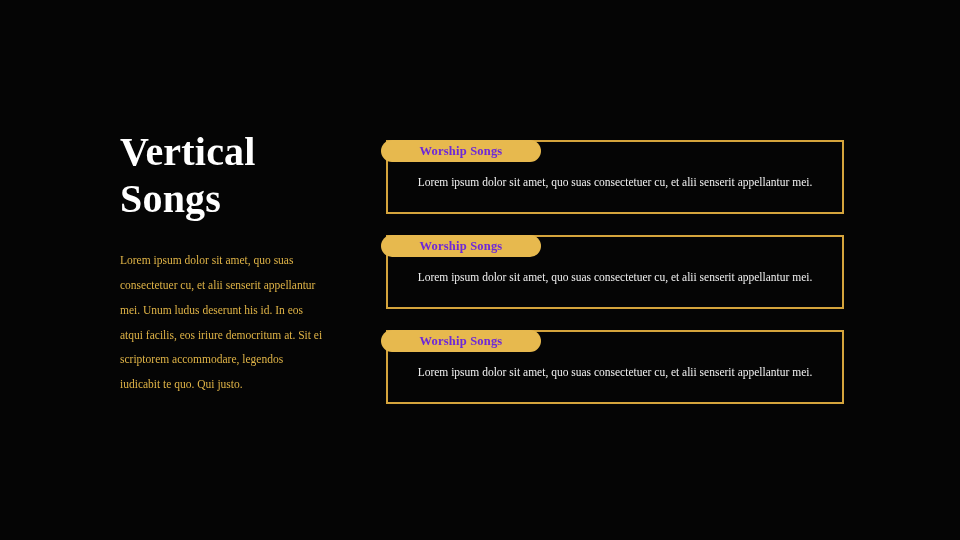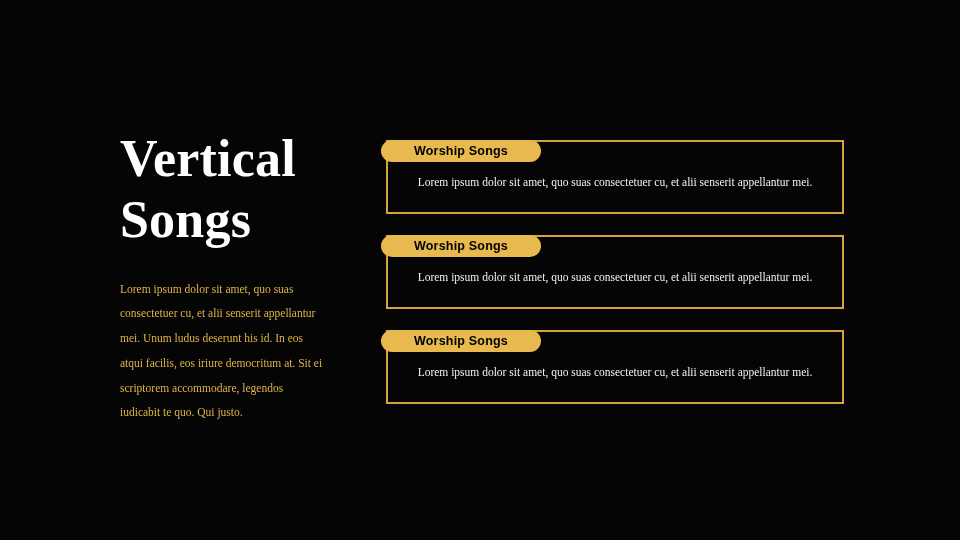--- a/index.html
+++ b/index.html
@@ -24,21 +24,21 @@
   
   .left-col {
     position: absolute;
     left: 120px;
     top: 128px;
     width: 215px;
   }
   .slide-title {
     font-family: "Liberation Serif", serif;
     font-weight: bold;
-    font-size: 52px;
+    font-size: 40px;
     line-height: 1.18;
     color: #ffffff;
     letter-spacing: 0.2px;
     margin: 0;
   }
   .slide-body {
     margin-top: 26px;
     font-family: "Liberation Serif", serif;
     font-size: 11.5px;
     line-height: 2.15;
@@ -85,24 +85,24 @@
     background: #e7b94e;
     border-radius: 11px;
     display: flex;
     align-items: center;
     justify-content: center;
     padding: 0 18px;
     box-sizing: border-box;
     z-index: 3;
   }
   .item-pill-label {
-    font-family: Liberation Sans, sans-serif;
+    font-family: Liberation Serif, serif;
     font-weight: bold;
     font-size: 12.5px;
-    color: #000000;
+    color: #6d28d9;
     white-space: nowrap;
     letter-spacing: 0.2px;
   }
 </style>
 </head>
 <body>
 
 <div class="slide">
 
   <div class="left-col">

